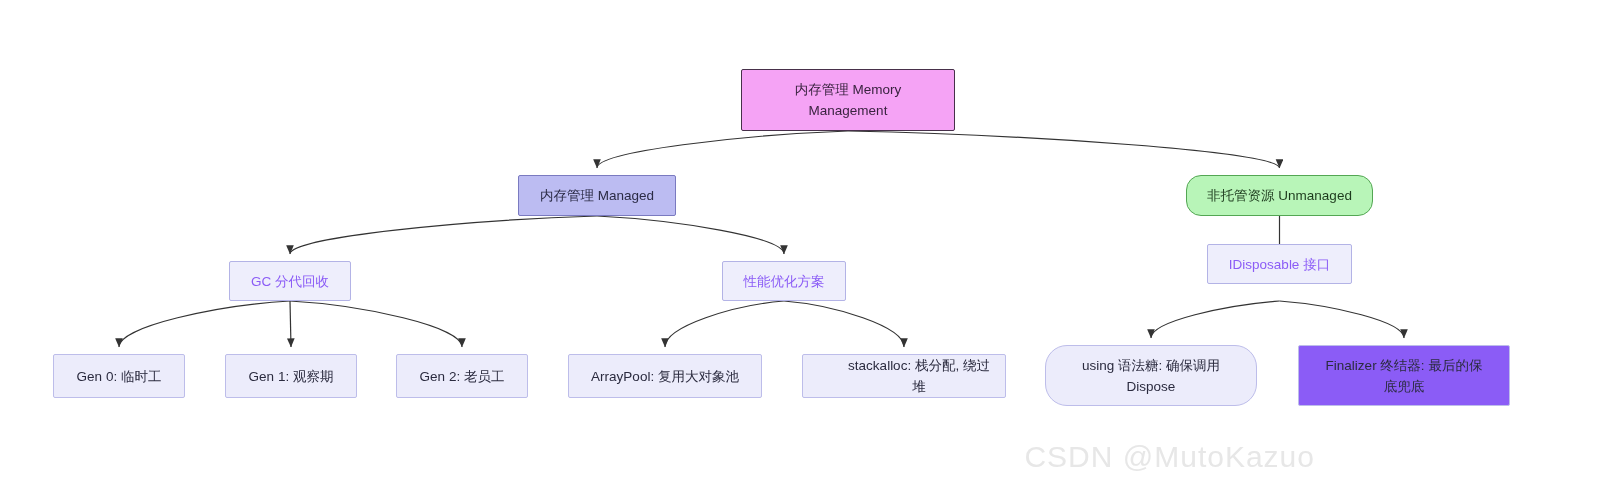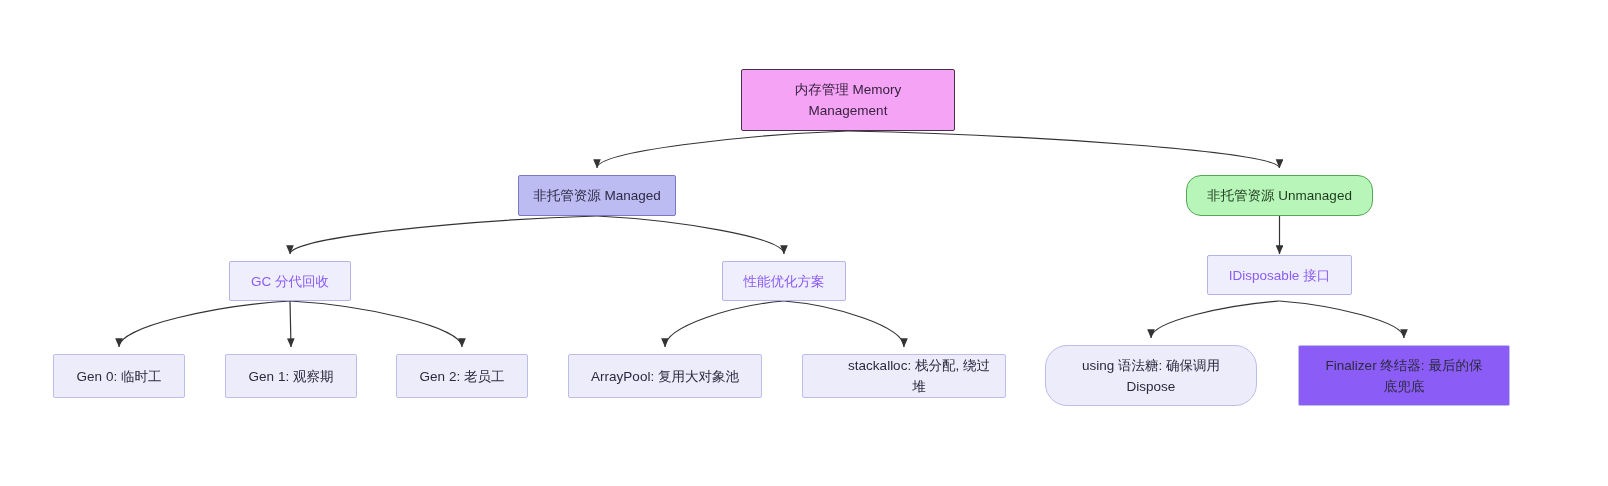--- a/index.html
+++ b/index.html
@@ -110,29 +110,30 @@
         <path d="M784,301 C734.02,305 665,326.3 665,347" marker-end="url(#arrowhead)"></path>
         <path d="M784,301 C834.4,305 904,326.3 904,347" marker-end="url(#arrowhead)"></path>
         <path d="M1279.5,301 C1225.53,305 1151,321.35 1151,338" marker-end="url(#arrowhead)"></path>
         <path d="M1279.5,301 C1331.79,305 1404,321.35 1404,338" marker-end="url(#arrowhead)"></path>
       </g>
   </svg>
 
   <div id="node-layer">
       <div class="node root" style="left: 741px; top: 69px; width: 214px; height: 62px; background: rgb(245, 163, 245); border-color: rgb(71, 48, 74);">内存管理 Memory
 Management</div>
-      <div class="node managed" style="left: 518px; top: 175px; width: 158px; height: 41px; background: rgb(188, 188, 242); border-color: rgb(122, 122, 192);">非托管资源 Managed</div>
+      <div class="node managed" style="left: 518px; top: 175px; width: 158px; height: 41px; background: rgb(188, 188, 242); border-color: rgb(122, 122, 192);">内存管理 Managed</div>
       <div class="node unmanaged" style="left: 1186px; top: 175px; width: 187px; height: 41px; background: rgb(184, 245, 184); border-color: rgb(83, 166, 83);">非托管资源 Unmanaged</div>
       <div class="node branch" style="left: 229px; top: 261px; width: 122px; height: 40px; background: rgb(238, 238, 252); border-color: rgb(179, 179, 230);">GC 分代回收</div>
       <div class="node branch" style="left: 722px; top: 261px; width: 124px; height: 40px; background: rgb(238, 238, 252); border-color: rgb(179, 179, 230);">性能优化方案</div>
-      <div class="node branch" style="left: 1207px; top: 255px; width: 145px; height: 40px; background: rgb(238, 238, 252); border-color: rgb(179, 179, 230);">IDisposable 接口</div>
+      <div class="node branch" style="left: 1207px; top: 244px; width: 145px; height: 40px; background: rgb(238, 238, 252); border-color: rgb(179, 179, 230);">IDisposable 接口</div>
       <div class="node leaf" style="left: 53px; top: 354px; width: 132px; height: 44px; background: rgb(236, 236, 251); border-color: rgb(189, 189, 234);">Gen 0: 临时工</div>
       <div class="node leaf" style="left: 225px; top: 354px; width: 132px; height: 44px; background: rgb(236, 236, 251); border-color: rgb(189, 189, 234);">Gen 1: 观察期</div>
       <div class="node leaf" style="left: 396px; top: 354px; width: 132px; height: 44px; background: rgb(236, 236, 251); border-color: rgb(189, 189, 234);">Gen 2: 老员工</div>
       <div class="node leaf" style="left: 568px; top: 354px; width: 194px; height: 44px; background: rgb(236, 236, 251); border-color: rgb(189, 189, 234);">ArrayPool: 复用大对象池</div>
       <div class="node leaf" style="left: 802px; top: 354px; width: 204px; height: 44px; background: rgb(236, 236, 251); border-color: rgb(189, 189, 234); padding-left: 40px;">stackalloc: 栈分配, 绕过堆</div>
       <div class="node leaf" style="left: 1045px; top: 345px; width: 212px; height: 61px; background: rgb(236, 236, 251); border-color: rgb(189, 189, 234); border-radius: 22px;">using 语法糖: 确保调用
 Dispose</div>
       <div class="node leaf" style="left: 1298px; top: 345px; width: 212px; height: 61px; background: #8b5cf6; border-color: rgb(189, 189, 234);">Finalizer 终结器: 最后的保
 底兜底</div>
     </div>
 
+  <div id="watermark">CSDN @MutoKazuo</div>
 </div>
 
 </body></html>

